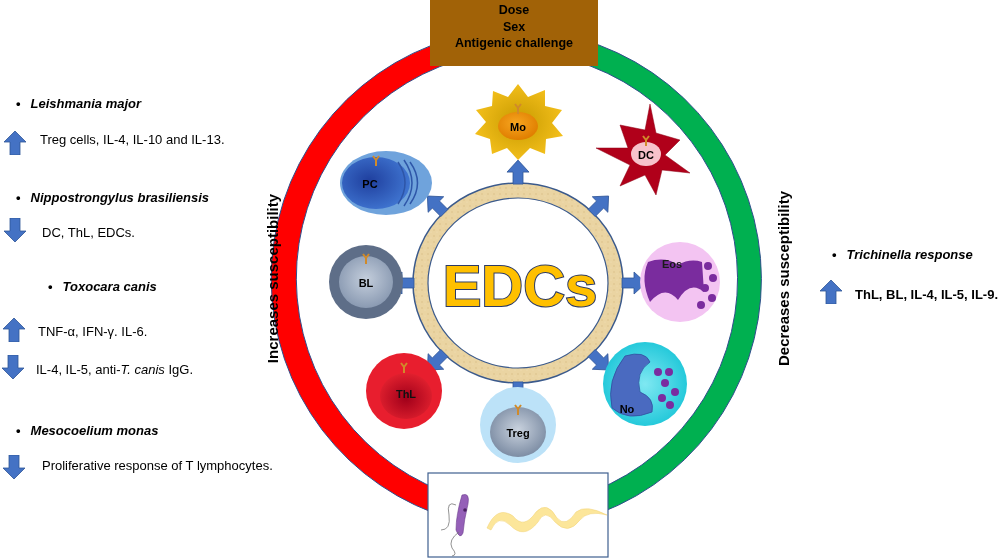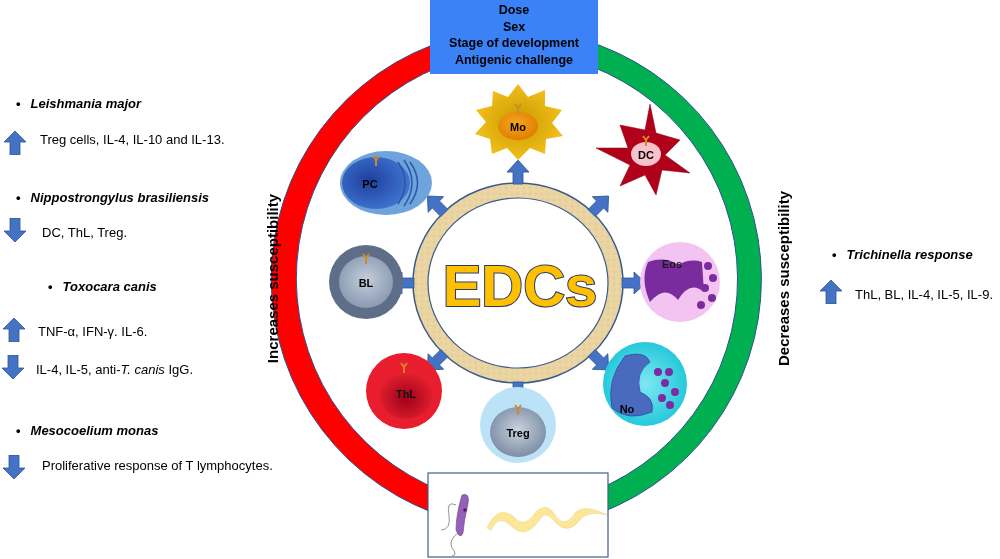--- a/index.html
+++ b/index.html
@@ -6,22 +6,22 @@
   body { width:1000px; height:559px; position:relative; overflow:hidden;
          font-family:"Liberation Sans", sans-serif; color:#000; }
   .abs { position:absolute; }
   .species { font-weight:bold; font-style:italic; font-size:13px; white-space:nowrap;text-align:right; }
   .bullet { font-weight:bold; margin-right:10px; font-style:normal; }
   .effect { font-size:13px; white-space:nowrap; }
   .arrow-icon { width:22px; height:24px; }
   #diagram { position:absolute; left:0; top:0; }
   .vlabel { position:absolute; font-weight:bold; font-size:15px; white-space:nowrap;
             transform-origin:center center; }
-  .factors-box { position:absolute; left:430px; top:0; width:168px; height:74px;
-                 background:#3b82f6; text-align:center; font-weight:bold; font-size:12.5px;
+  .factors-box { position:absolute; left:430px; top:0; width:168px; height:66px;
+                 background:#a16207; text-align:center; font-weight:bold; font-size:12.5px;
                  line-height:16.5px; padding-top:2px; box-sizing:border-box; }
   .cell-label { font-weight:bold; font-size:11px; text-anchor:middle; }
 </style>
 </head>
 <body>
 
 <svg id="diagram" width="1000" height="559" viewBox="0 0 1000 559">
   <defs>
     <radialGradient id="gMo" cx="50%" cy="50%" r="50%">
       <stop offset="0%" stop-color="#C79A00"></stop>
@@ -152,21 +152,20 @@
     <circle cx="465" cy="510" r="1.8" fill="#4A2060"></circle>
     <path d="M459 532 Q448 540 452 548 Q458 555 452 556" fill="none" stroke="#777" stroke-width="0.8"></path>
     <path d="M456 505 Q446 500 449 515 Q451 530 441 530" fill="none" stroke="#777" stroke-width="0.8"></path>
     <path d="M487 528 Q497 505 513 516 Q524 530 536 512 Q547 500 557 518 Q566 528 576 512 Q586 504 607 515 Q588 510 580 520 Q568 536 555 522 Q545 508 538 522 Q524 540 510 525 Q498 514 491 530 Z" fill="#FCE69A" stroke="#F0D070" stroke-width="0.5"></path>
   </g>
 </svg>
 
 <div class="factors-box">
   <div>Dose</div>
   <div>Sex</div>
-  <div>Stage of development</div>
   <div>Antigenic challenge</div>
 </div>
 
 <div class="vlabel" style="left:182px; top:270px; width:180px; text-align:center; transform:rotate(-90deg);">Increases susceptibility</div>
 <div class="vlabel" style="left:693px; top:270px; width:180px; text-align:center; transform:rotate(-90deg);">Decreases susceptibility</div>
 
 <div>
   <div class="abs species" style="left:16px; top:96px;">
     <span class="bullet">•</span><span>Leishmania  major</span>
   </div>
@@ -174,21 +173,21 @@
       <path d="M11 0 L22 11 L16 11 L16 24 L6 24 L6 11 L0 11 Z" fill="#4472C4" stroke="#2F5597" stroke-width="0.8"></path>
     </svg>
   <div class="abs effect" style="left:40px; top:132px;">Treg cells, IL-4, IL-10 and IL-13.</div>
 
   <div class="abs species" style="left:16px; top:190px;">
     <span class="bullet">•</span><span>Nippostrongylus  brasiliensis</span>
   </div>
   <svg class="abs arrow-icon" style="left:4px; top:218px;" viewBox="0 0 22 24">
       <path d="M6 0 L16 0 L16 13 L22 13 L11 24 L0 13 L6 13 Z" fill="#4472C4" stroke="#2F5597" stroke-width="0.8"></path>
     </svg>
-  <div class="abs effect" style="left:42px; top:225px;">DC, ThL, Treg.</div>
+  <div class="abs effect" style="left:42px; top:225px;">DC, ThL, EDCs.</div>
 
   <div class="abs species" style="left:16px; top:279px;margin-left:32px;">
     <span class="bullet">•</span><span>Toxocara canis</span>
   </div>
   <svg class="abs arrow-icon" style="left:3px; top:318px;" viewBox="0 0 22 24">
       <path d="M11 0 L22 11 L16 11 L16 24 L6 24 L6 11 L0 11 Z" fill="#4472C4" stroke="#2F5597" stroke-width="0.8"></path>
     </svg>
   <div class="abs effect" style="left:38px; top:324px;">TNF-α, IFN-γ. IL-6.</div>
   <svg class="abs arrow-icon" style="left:2px; top:355px;" viewBox="0 0 22 24">
       <path d="M6 0 L16 0 L16 13 L22 13 L11 24 L0 13 L6 13 Z" fill="#4472C4" stroke="#2F5597" stroke-width="0.8"></path>
@@ -206,14 +205,14 @@
   <div class="abs effect" style="left:42px; top:458px;">Proliferative response of T lymphocytes.</div>
 </div>
 
 <div>
   <div class="abs species" style="left:832px; top:247px;">
     <span class="bullet">•</span><span>Trichinella  response</span>
   </div>
   <svg class="abs arrow-icon" style="left:820px; top:280px;" viewBox="0 0 22 24">
       <path d="M11 0 L22 11 L16 11 L16 24 L6 24 L6 11 L0 11 Z" fill="#4472C4" stroke="#2F5597" stroke-width="0.8"></path>
     </svg>
-  <div class="abs effect" style="left:855px; top:287px;">ThL, BL, IL-4, IL-5, IL-9.</div>
+  <div class="abs effect" style="left:855px; top:287px;font-weight:bold;">ThL, BL, IL-4, IL-5, IL-9.</div>
 </div>
 
 </body></html>

